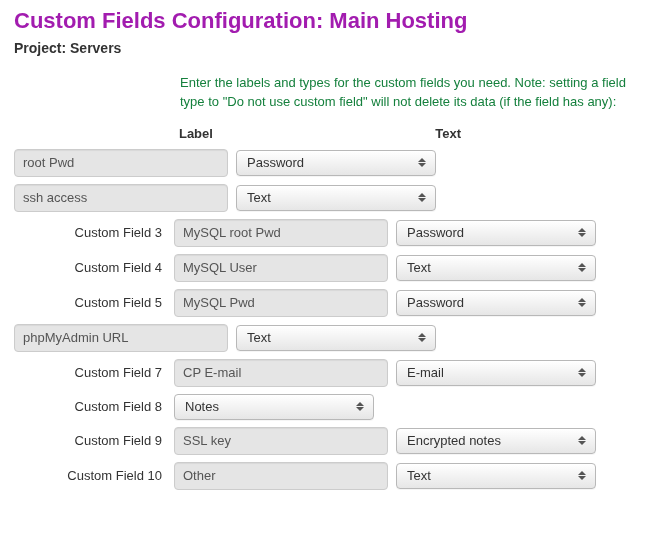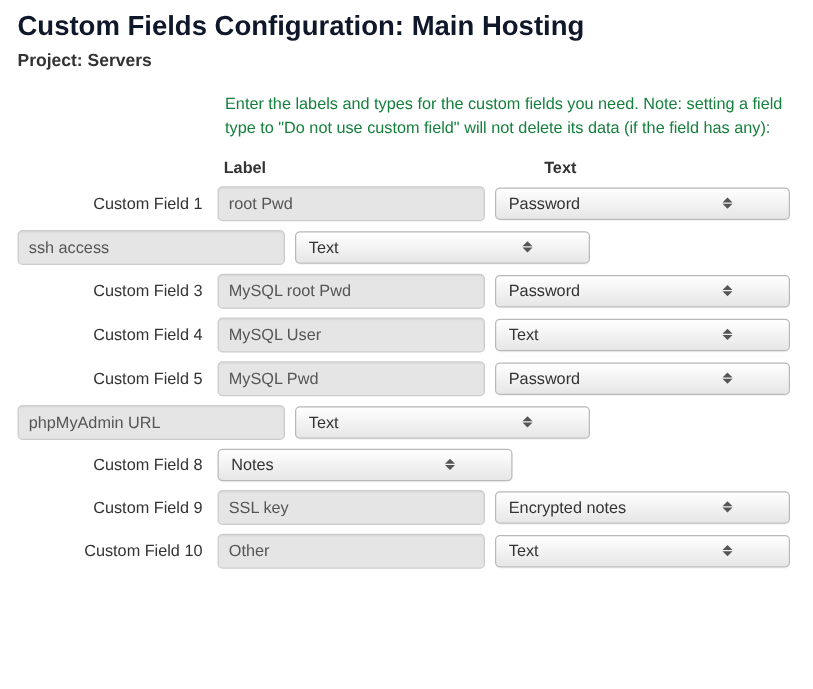--- a/index.html
+++ b/index.html
@@ -7,21 +7,21 @@
     font-family: "Helvetica Neue", Helvetica, Arial, sans-serif;
     font-size: 13px;
     color: #333;
     background: #fff;
     padding: 8px 14px;
     width: 650px;
   }
   h1 {
     font-size: 22px;
     font-weight: bold;
-    color: #0f172a;
+    color: #a21caf;
     margin-bottom: 6px;
   }
   h2 {
     font-size: 14px;
     font-weight: bold;
     color: #333;
     margin-bottom: 18px;
   }
   .intro {
     margin-left: 166px;
@@ -72,21 +72,21 @@
     background: #e5e5e5;
     box-shadow: inset 0 1px 1px rgba(0,0,0,0.06);
     margin-right: 8px;
   }
   .sel-wrap {
     position: relative;
     width: 200px;
     height: 26px;
   }
   .sel {
-    width: 236px;
+    width: 200px;
     height: 26px;
     border: 1px solid #b8b8b8;
     border-radius: 4px;
     background: linear-gradient(#ffffff, #e6e6e6);
     padding: 3px 26px 3px 10px;
     font-size: 13px;
     color: #333;
     box-shadow: 0 1px 0 rgba(0,0,0,0.04), inset 0 1px 0 #fff;
     cursor: default;
     display: flex;
@@ -127,21 +127,20 @@
 <p class="intro">Enter the labels and types for the custom fields you need. Note: setting a field type to "Do not use custom field" will not delete its data (if the field has any):</p>
 
 <div class="header-row">
   <div class="spacer"></div>
   <div class="col-label">Label</div>
   <div class="col-type">Text</div>
 </div>
 
 <div id="rows">
     <div class="field-row">
-      <div class="row-label">Custom Field 1</div>
       <input type="text" class="txt" value="root Pwd" style="">
       <div class="sel-wrap">
         <div class="sel">
           <span>Password</span>
         </div>
         <div class="sel-arrows">
           <div class="arrow-up"></div>
           <div class="arrow-down"></div>
         </div>
       </div>
@@ -203,20 +202,33 @@
         <div class="sel">
           <span>Text</span>
         </div>
         <div class="sel-arrows">
           <div class="arrow-up"></div>
           <div class="arrow-down"></div>
         </div>
       </div>
     </div>
     <div class="field-row">
+      <div class="row-label">Custom Field 7</div>
+      <input type="text" class="txt" value="CP E-mail" style="">
+      <div class="sel-wrap">
+        <div class="sel">
+          <span>E-mail</span>
+        </div>
+        <div class="sel-arrows">
+          <div class="arrow-up"></div>
+          <div class="arrow-down"></div>
+        </div>
+      </div>
+    </div>
+    <div class="field-row">
       <div class="row-label">Custom Field 8</div>
       <div class="sel-wrap">
         <div class="sel">
           <span>Notes</span>
         </div>
         <div class="sel-arrows">
           <div class="arrow-up"></div>
           <div class="arrow-down"></div>
         </div>
       </div>

